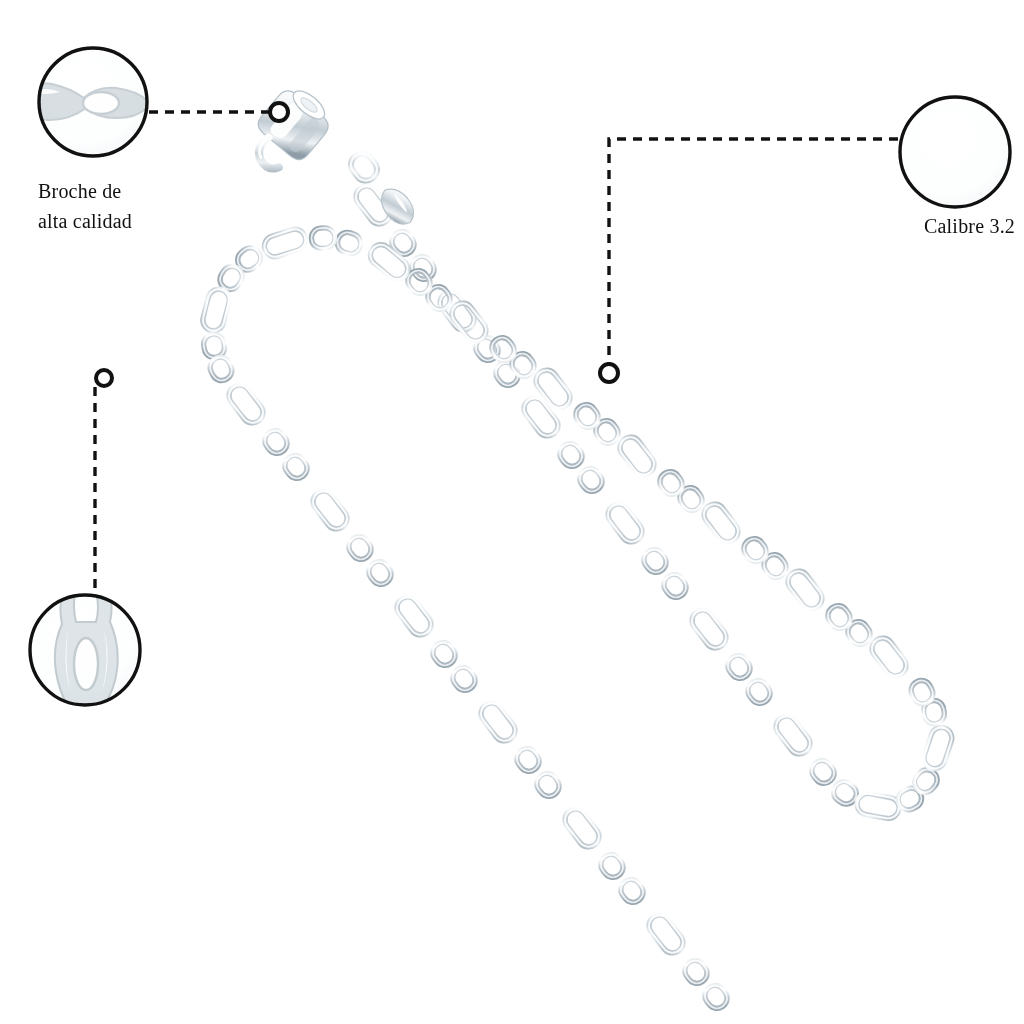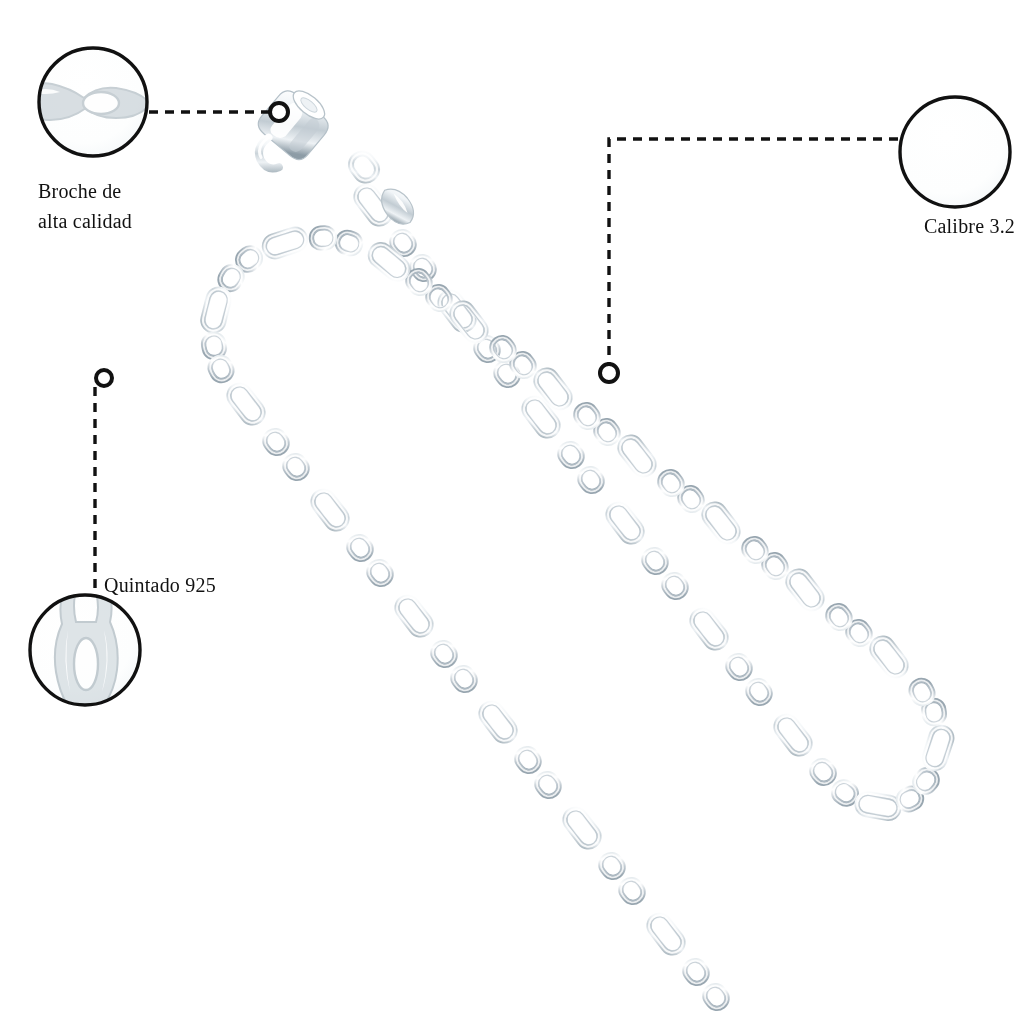--- a/index.html
+++ b/index.html
@@ -398,15 +398,14 @@
       </g>
       <circle cx="85" cy="650" r="55" fill="none" stroke="#111111" stroke-width="3.4"></circle>
     </g>
   </svg>
 
   <div class="callout-label" id="label-clasp">Broche de
 alta calidad</div>
 
   <div class="callout-label" id="label-gauge">Calibre 3.2</div>
 
-  <div class="callout-label" id="label-plating">Quintado 925</div>
 
 </div>
 
 </body></html>

